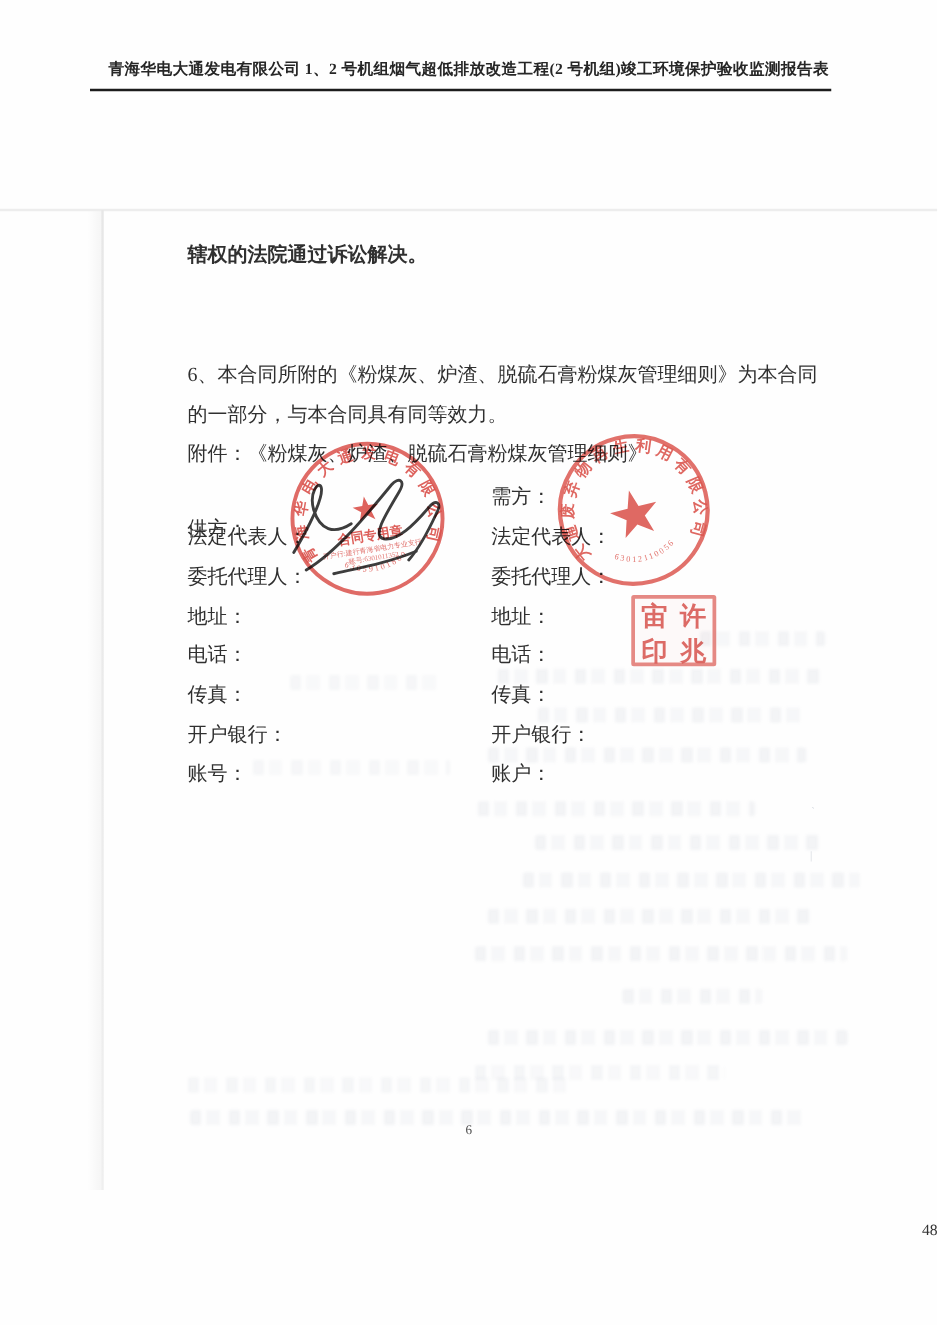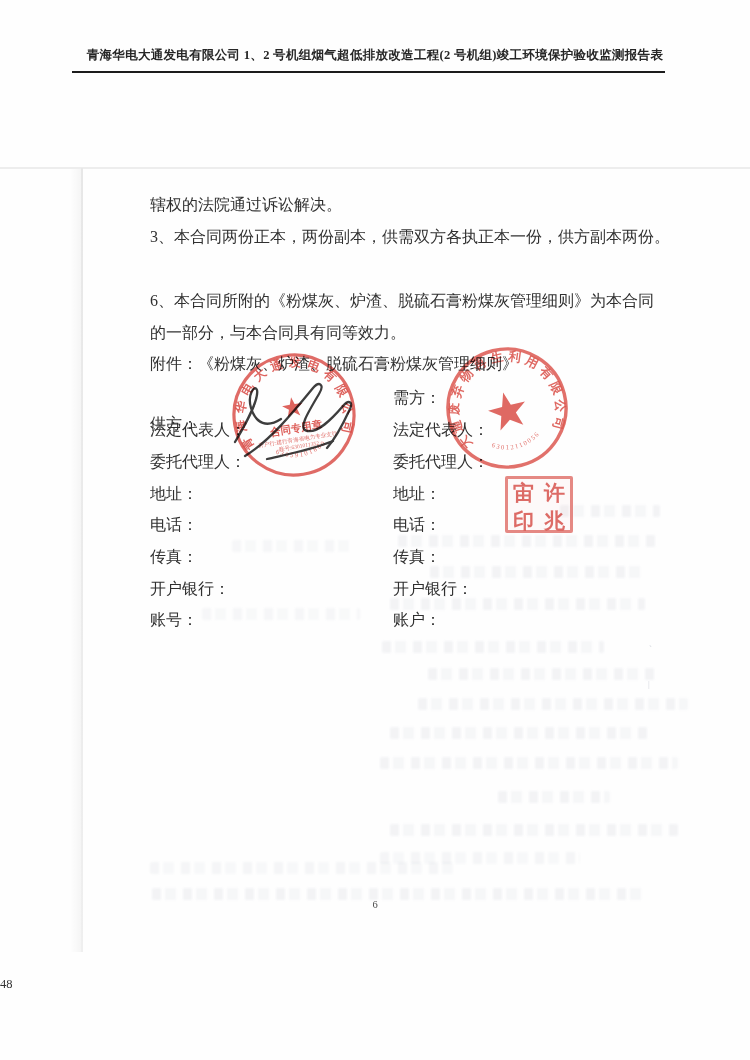--- a/index.html
+++ b/index.html
@@ -36,21 +36,21 @@
   .sig-svg{position:absolute;mix-blend-mode:multiply;}
   .name-seal{
     position:absolute;left:505px;top:476px;width:62px;height:51px;
     border:3px solid rgba(224,110,104,.8);border-radius:2px;
     display:grid;grid-template-columns:1fr 1fr;align-items:center;justify-items:center;
     color:rgba(219,95,90,.92);font-size:21px;font-weight:700;
     background:rgba(242,160,155,.05);mix-blend-mode:multiply;filter:blur(.25px);
   }
   
   .pageno-inner{position:absolute;top:899px;left:0;width:750px;text-align:center;font-size:10.5px;color:#4a4a4a;}
-  .pageno-outer{position:absolute;top:977px;left:0;width:750px;text-align:left;font-size:12.5px;color:#333;}
+  .pageno-outer{position:absolute;top:977px;left:0;width:750px;text-align:right;font-size:12.5px;color:#333;}
 </style>
 </head>
 <body>
 
 <div class="page">
 
   <div class="header-title">青海华电大通发电有限公司 1、2 号机组烟气超低排放改造工程(2 号机组)竣工环境保护验收监测报告表</div>
   <div class="header-rule"></div>
 
   <div class="scan-shade"></div>
@@ -71,22 +71,21 @@
     <div class="ghost" style="left:380px;top:757px;width:298px;"></div>
     <div class="ghost" style="left:498px;top:791px;width:112px;"></div>
     <div class="ghost" style="left:390px;top:824px;width:288px;"></div>
     <div class="ghost" style="left:380px;top:852px;width:200px;opacity:.45;"></div>
     <div class="ghost" style="left:150px;top:862px;width:310px;opacity:.45;"></div>
     <div class="ghost" style="left:152px;top:888px;width:496px;"></div>
     <span class="ghost-dot" style="left:649px;top:644px;">`</span>
     <span class="ghost-dot" style="left:648px;top:679px;">|</span>
   </div>
 
-  <div class="bline" style="top:196px;">辖权的法院通过诉讼解决。</div>
-  <div class="bline" style="top:228px;">3、本合同两份正本，两份副本，供需双方各执正本一份，供方副本两份。</div>
+  <div class="bline" style="top:196px;font-weight:bold;">辖权的法院通过诉讼解决。</div>
   <div class="bline" style="top:292px;">6、本合同所附的《粉煤灰、炉渣、脱硫石膏粉煤灰管理细则》为本合同</div>
   <div class="bline" style="top:324px;">的一部分，与本合同具有同等效力。</div>
   <div class="bline" style="top:355px;">附件：《粉煤灰、炉渣、脱硫石膏粉煤灰管理细则》</div>
 
   <div>
     <div class="plabel" style="left:150px;top:389px;margin-top:26px;">供方：</div>
     <div class="plabel" style="left:150px;top:421px;">法定代表人：</div>
     <div class="plabel" style="left:150px;top:453px;">委托代理人：</div>
     <div class="plabel" style="left:150px;top:485px;">地址：</div>
     <div class="plabel" style="left:150px;top:516px;">电话：</div>

